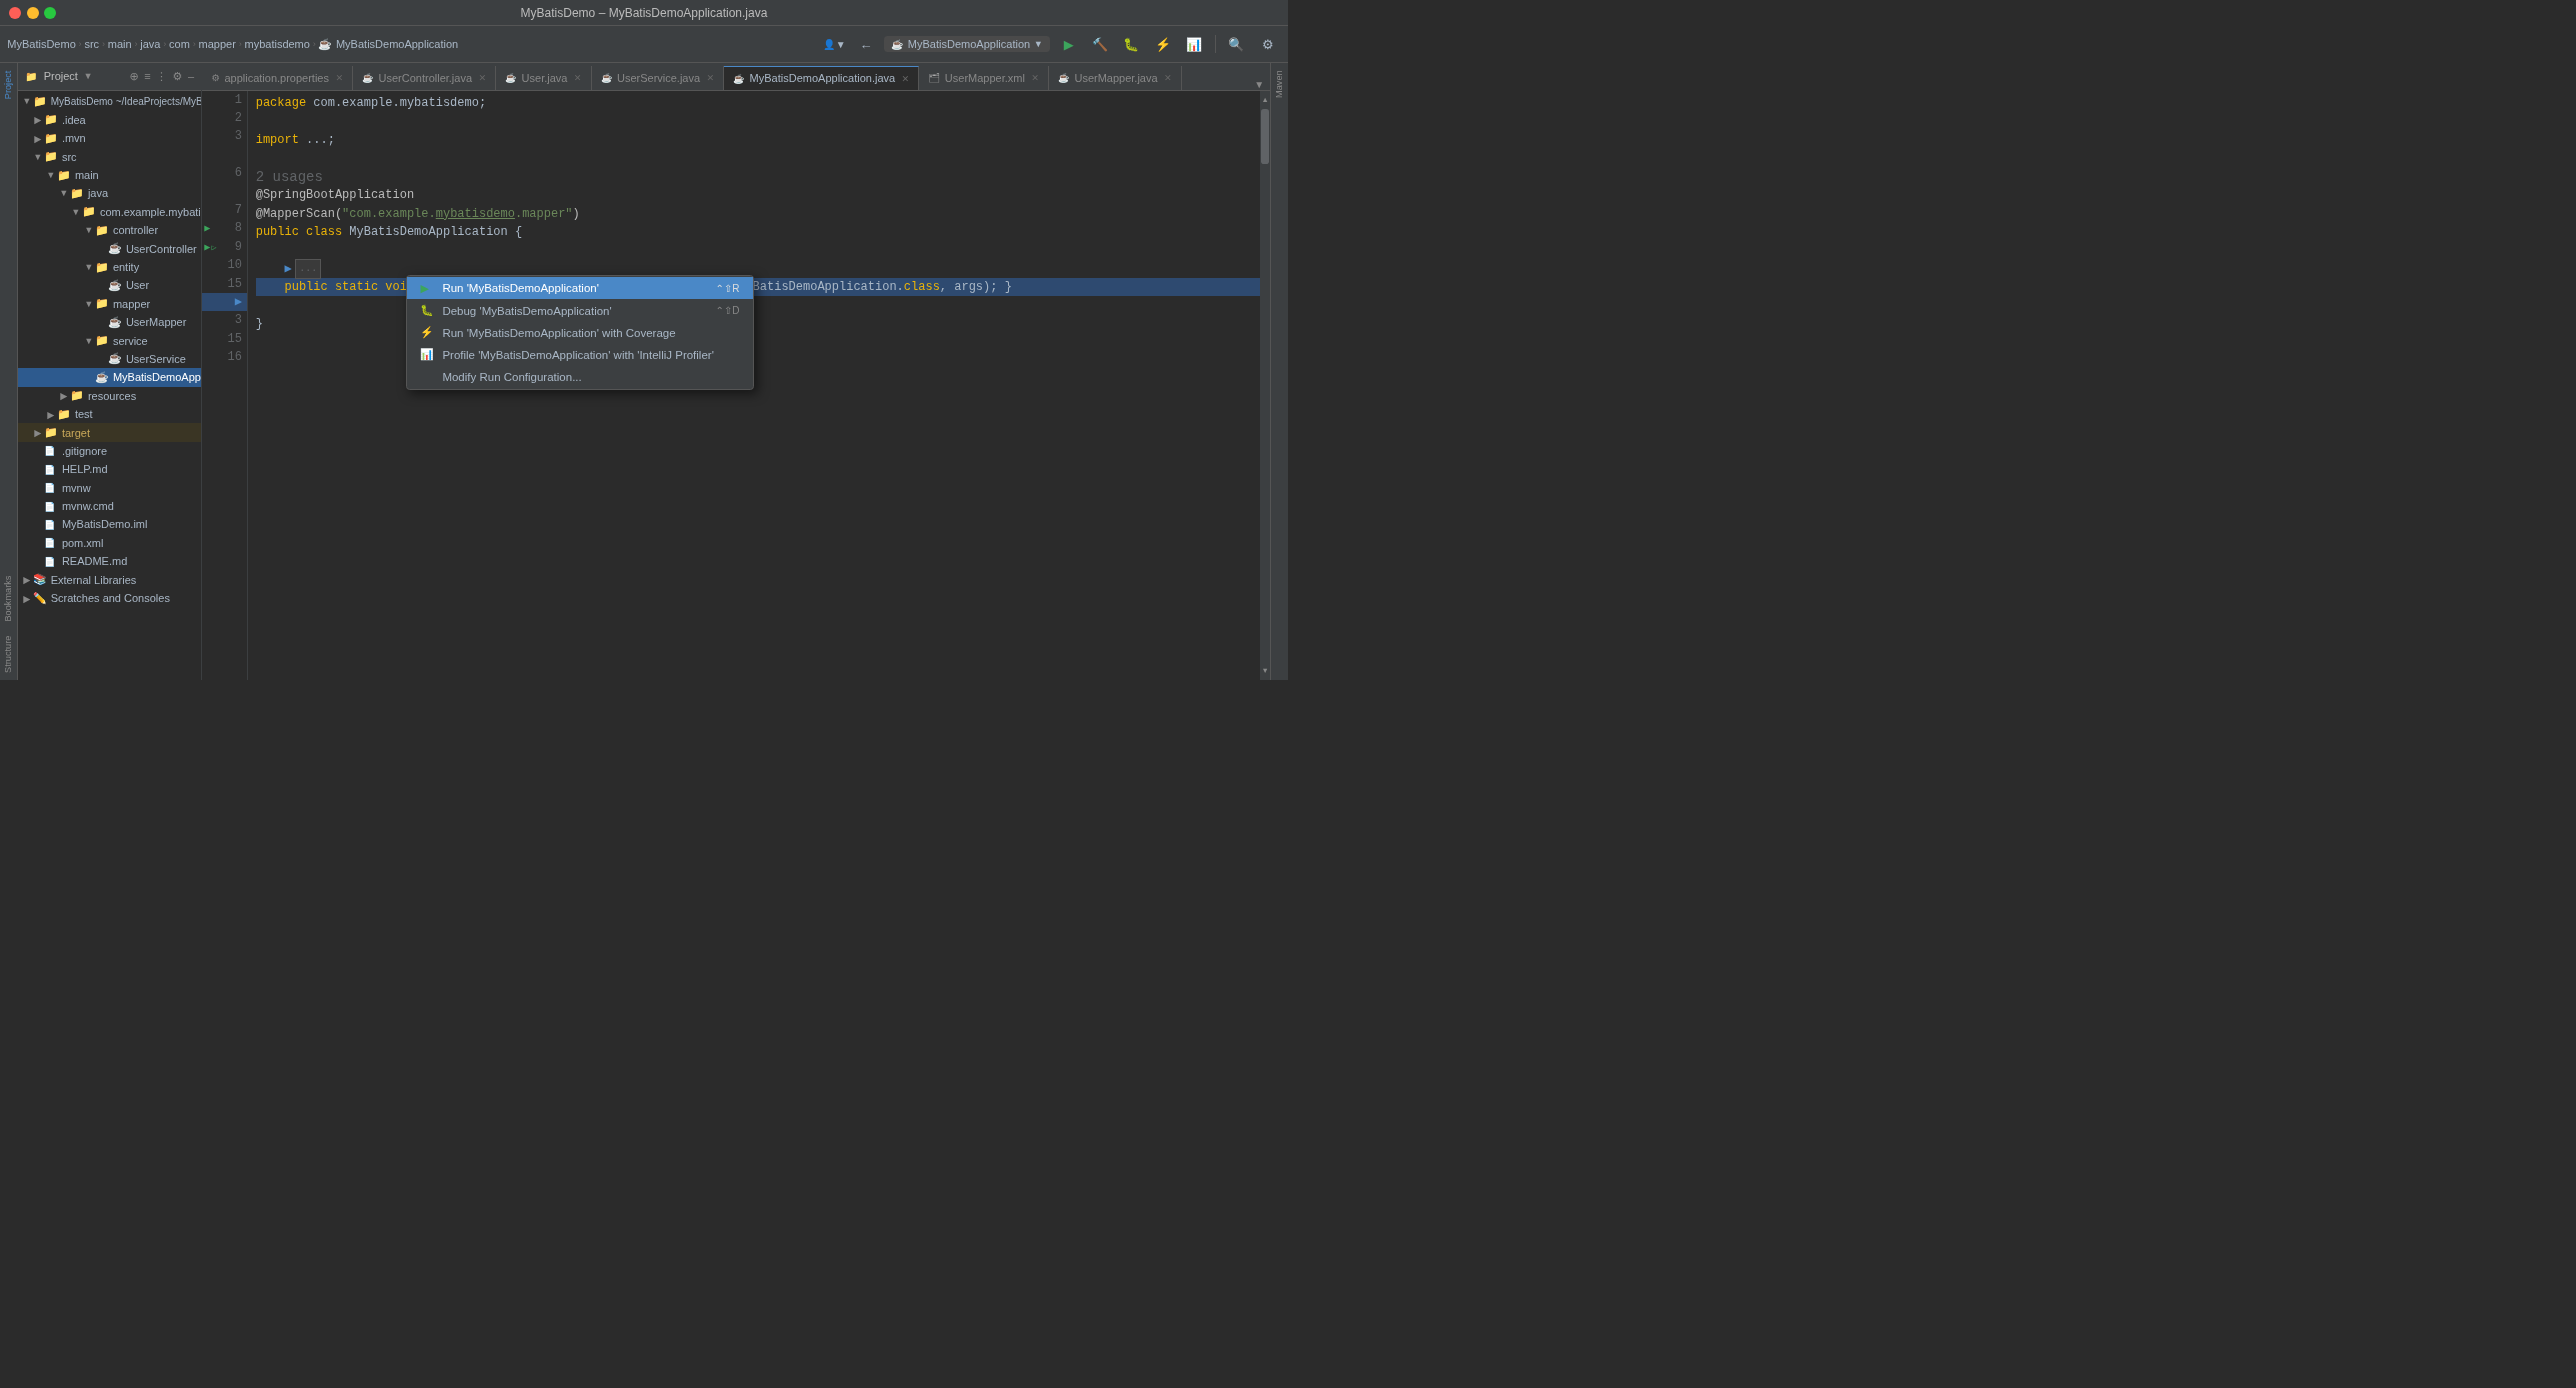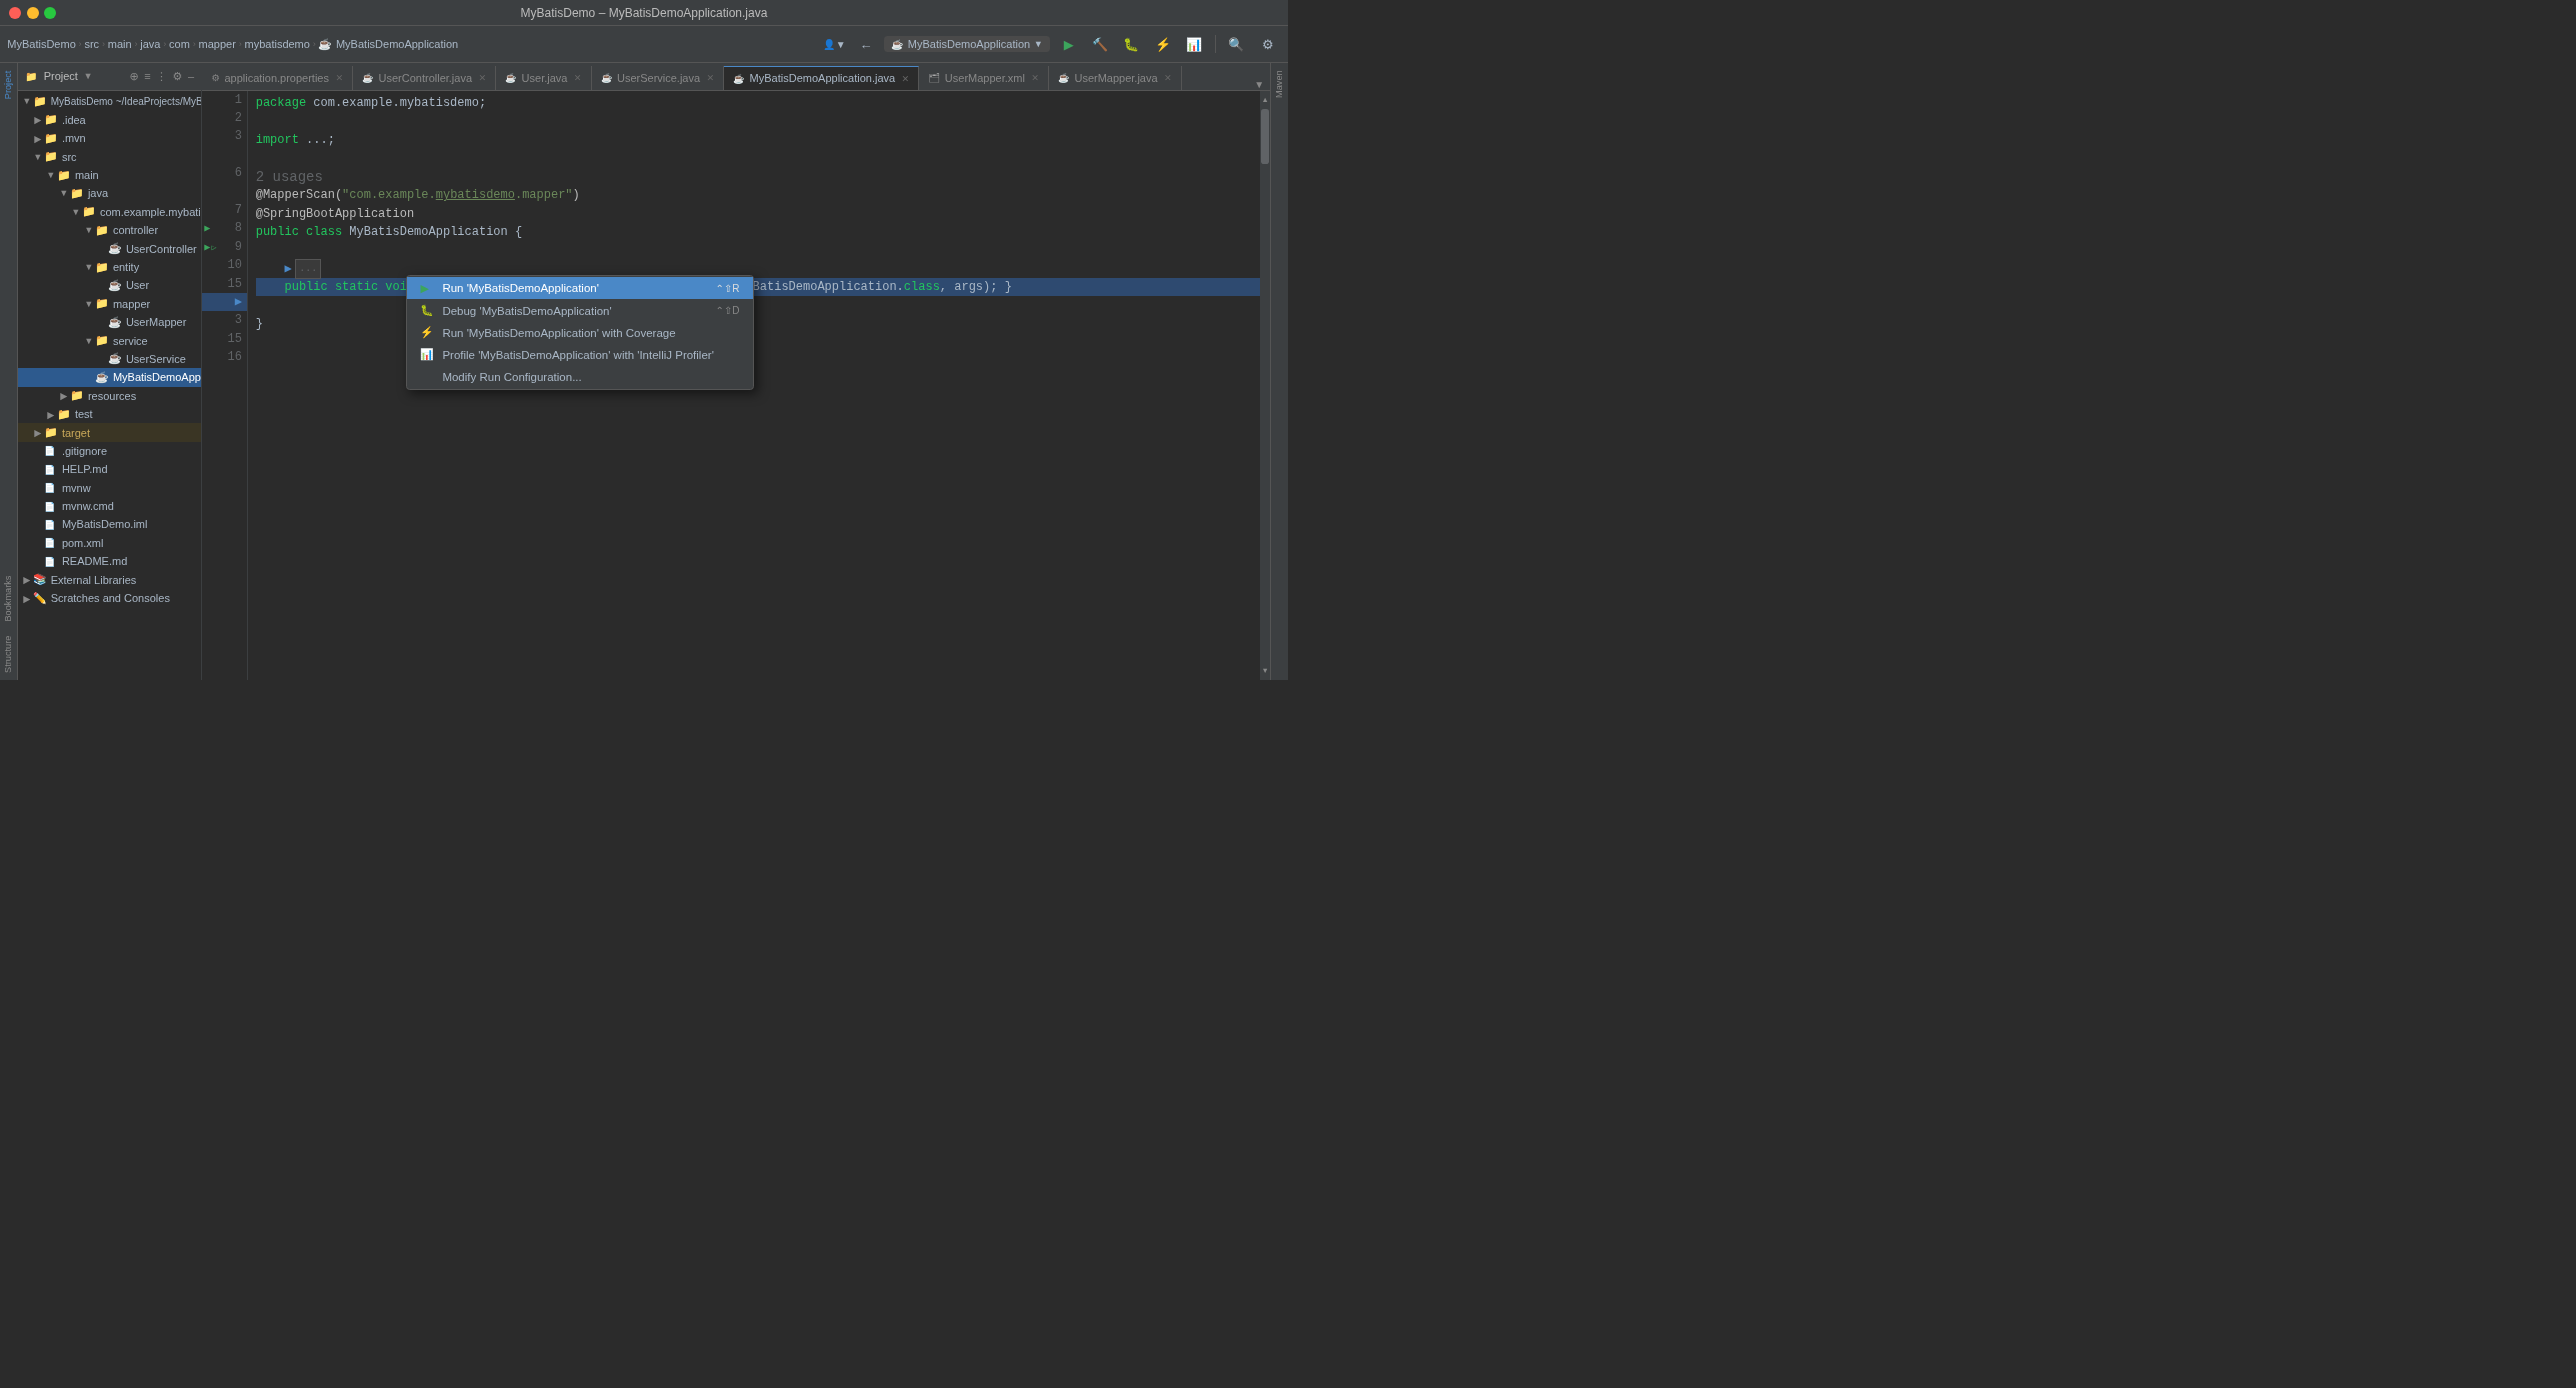--- a/index.html
+++ b/index.html
@@ -220,21 +220,21 @@
       line-height: 18.4px;
       overflow: auto;
       position: relative;
     }
     .code-line {
       height: 18.4px;
       white-space: pre;
       display: flex;
       align-items: center;
     }
-    .kw { color: #22c55e; }
+    .kw { color: #eab308; }
     .str { color: #6a8759; }
     .ann { color: #bbb; }
     .usages-hint {
       color: #606366;
       font-size: 14px;
     }
 
     
     .context-menu {
       position: absolute;
@@ -647,25 +647,25 @@
           <span class="kw">import </span><span style="color:#a9b7c6;">...</span><span>;</span>
         </div>
 
         <div class="code-line"> </div>
 
         <div class="code-line">
           <span class="usages-hint">2 usages</span>
         </div>
 
         <div class="code-line">
+          <span class="ann">@SpringBootApplication</span>
+        </div>
+
+        <div class="code-line">
           <span class="ann">@MapperScan(</span><span class="str">"com.example.<span style="text-decoration:underline;">mybatisdemo</span>.mapper"</span><span class="ann">)</span>
-        </div>
-
-        <div class="code-line">
-          <span class="ann">@SpringBootApplication</span>
         </div>
 
         <div class="code-line">
           <span class="kw">public class </span><span style="color:#a9b7c6;">MyBatisDemoApplication </span><span>{</span>
         </div>
 
         <div class="code-line"> </div>
 
         <div class="code-line">
           <span style="color:#606366;">    </span><span style="color:#4a88c7;">▶</span><span style="color:#606366; font-size:10px; background:#3a3a3a; border:0.9px solid #555; padding:0 2.8px; margin-left:3.7px;">...</span>

